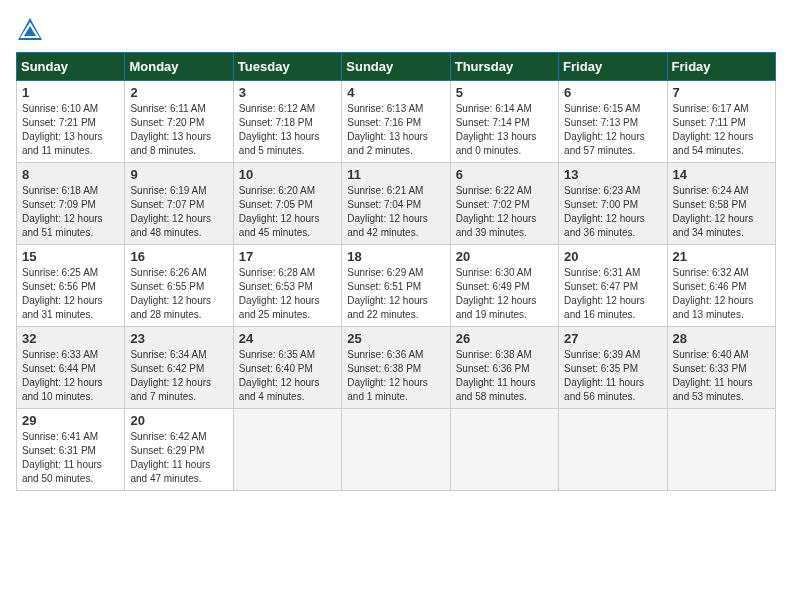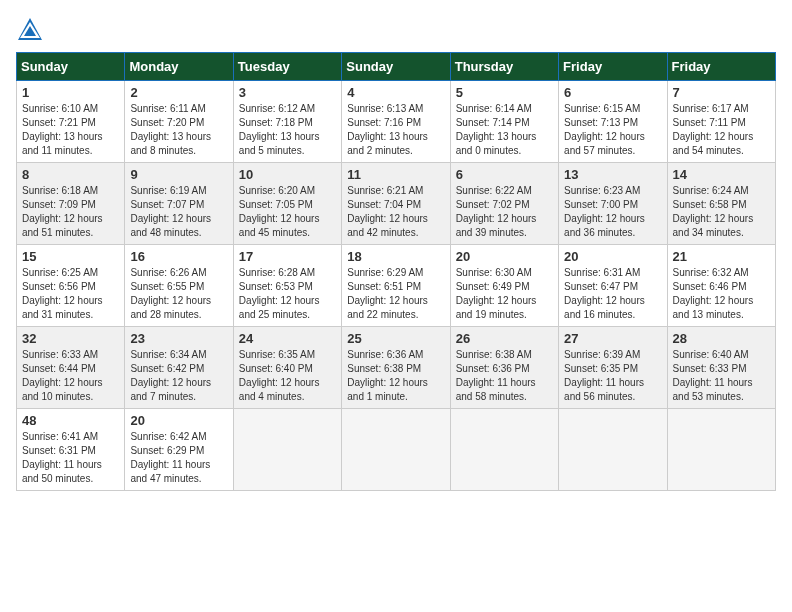--- a/index.html
+++ b/index.html
@@ -237,21 +237,21 @@
           <span class="day-number">27</span>
           <div class="day-info">Sunrise: 6:39 AM<br>Sunset: 6:35 PM<br>Daylight: 11 hours and 56 minutes.</div>
         </td>
         <td>
           <span class="day-number">28</span>
           <div class="day-info">Sunrise: 6:40 AM<br>Sunset: 6:33 PM<br>Daylight: 11 hours and 53 minutes.</div>
         </td>
       </tr>
       <tr class="row-white">
         <td>
-          <span class="day-number">48</span>
+          <span class="day-number">29</span>
           <div class="day-info">Sunrise: 6:41 AM<br>Sunset: 6:31 PM<br>Daylight: 11 hours and 50 minutes.</div>
         </td>
         <td>
           <span class="day-number">20</span>
           <div class="day-info">Sunrise: 6:42 AM<br>Sunset: 6:29 PM<br>Daylight: 11 hours and 47 minutes.</div>
         </td>
         <td class="empty"></td>
         <td class="empty"></td>
         <td class="empty"></td>
         <td class="empty"></td>

